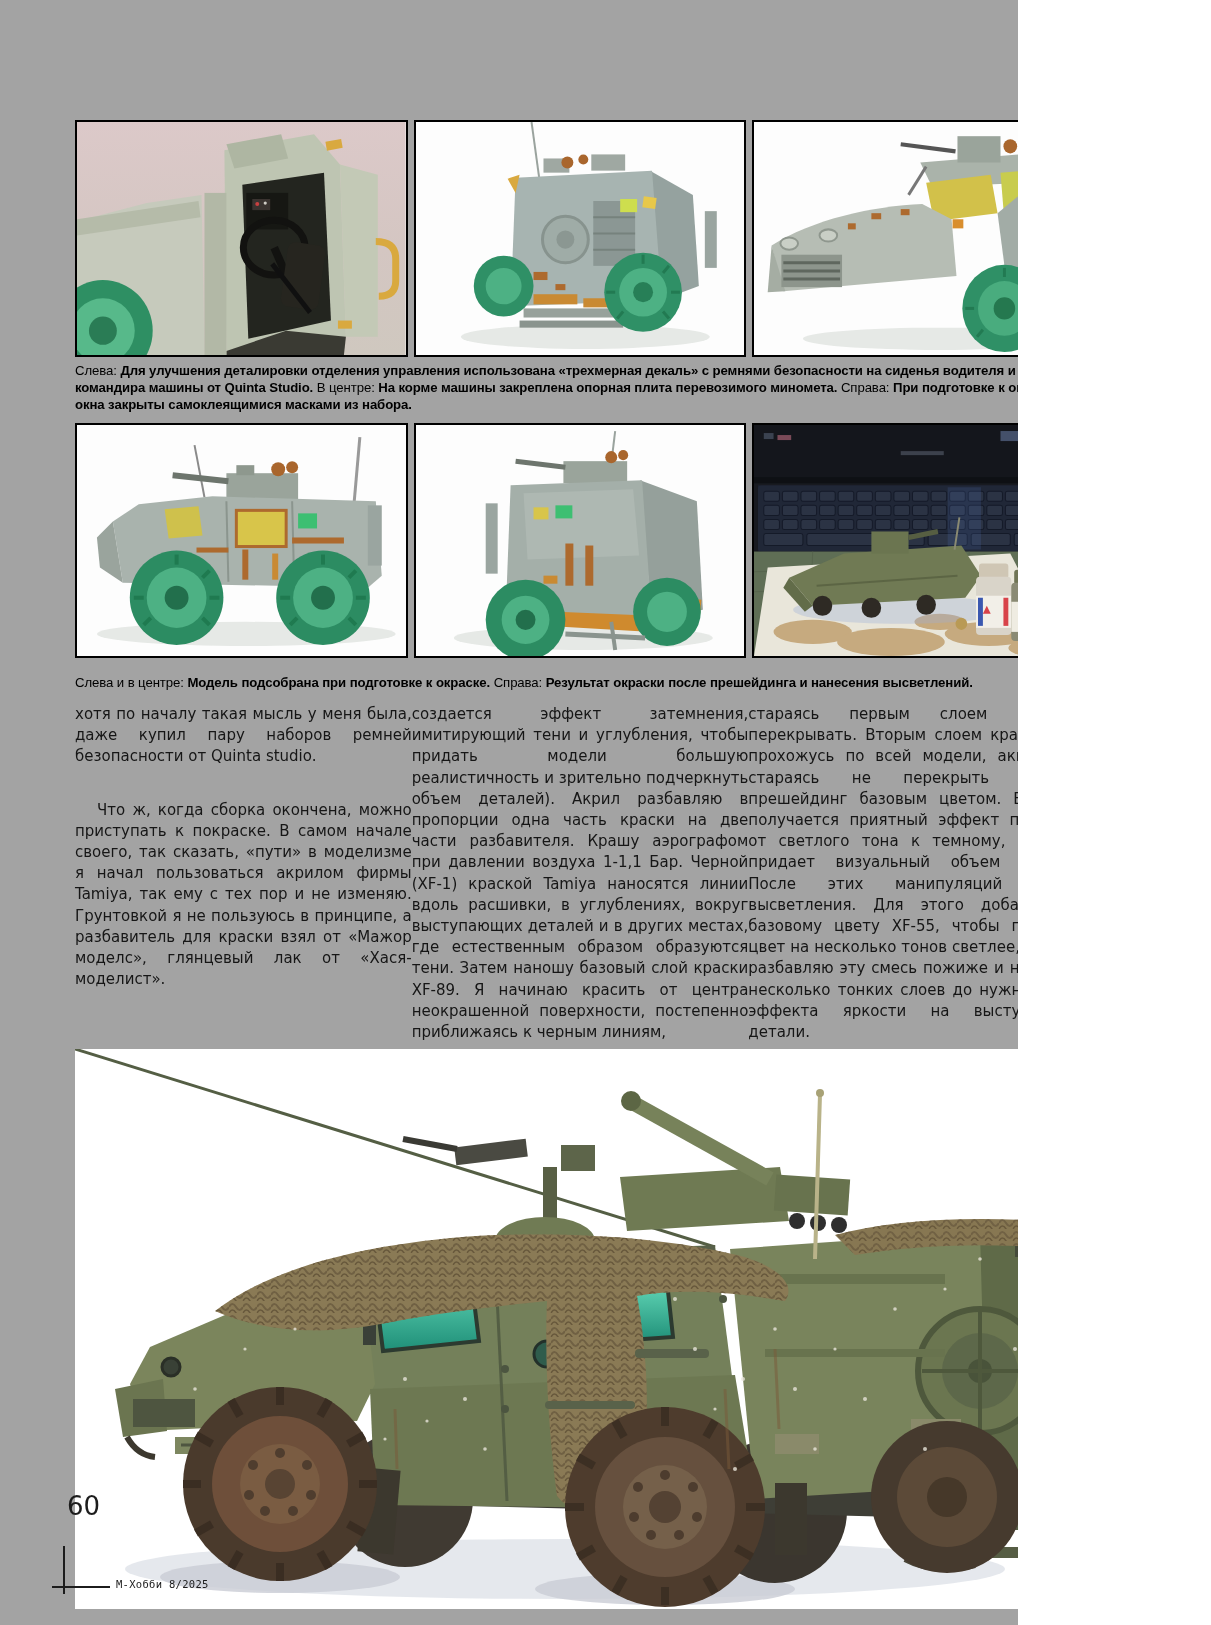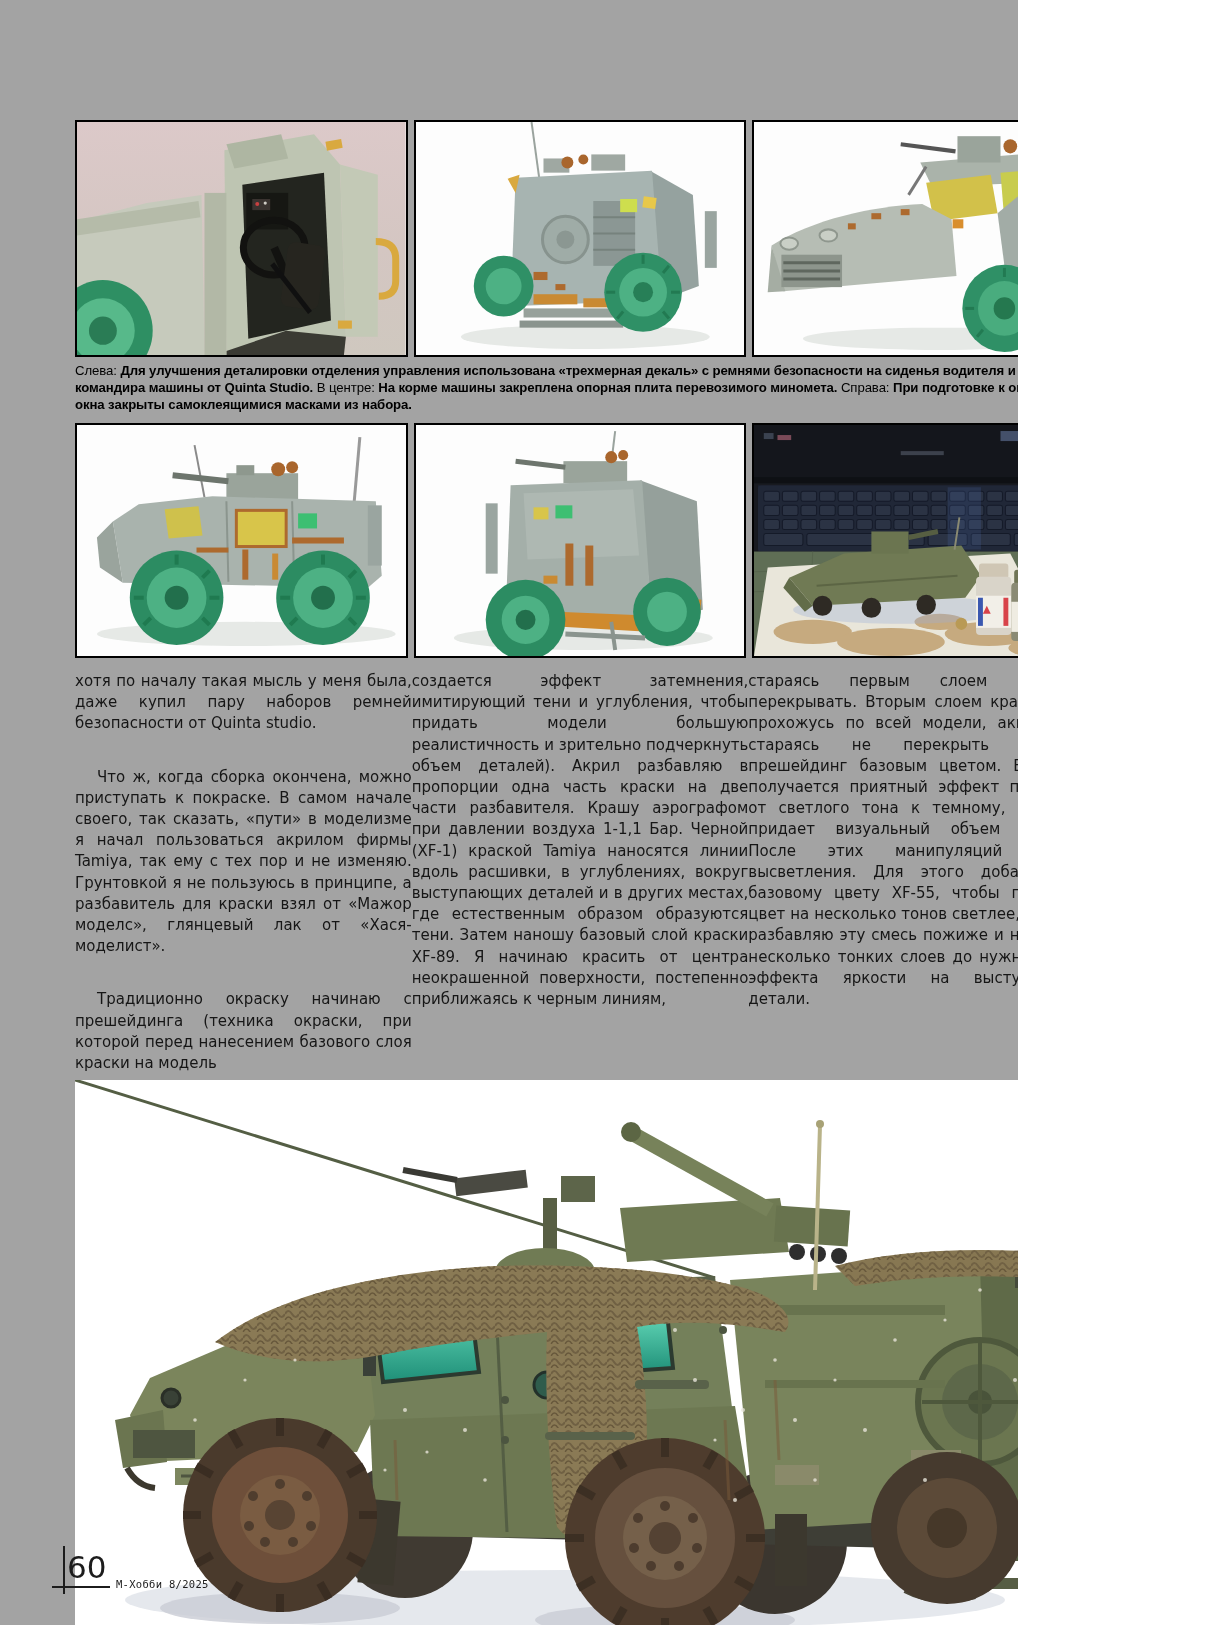--- a/index.html
+++ b/index.html
@@ -16,21 +16,21 @@
   .cap-bold{font-weight:700;}
   .caption.c1{margin-bottom:10px;}
   .caption.c2{margin-top:16px;}
   .cols{display:flex;margin-top:13px;}
   .col{flex:1;}
   .col p{margin:0;font-size:15px;line-height:21.2px;text-align:justify;color:#161616;
          font-family:"DejaVu Sans",sans-serif;}
   .col p.ind{text-indent:22px;margin-top:32px;}
   .mainfig{margin:6px 0 0 0;padding:0;width:1010px;height:560px;}
   .mainfig svg{display:block;width:100%;height:100%;}
-  .folio-num{position:absolute;left:67px;top:1549px;font-size:31px;font-weight:400;color:#1c1c1c;
+  .folio-num{position:absolute;left:67px;top:1491px;font-size:26px;font-weight:400;color:#1c1c1c;
              font-family:"DejaVu Sans",sans-serif;}
   .folio-vline{position:absolute;left:63px;top:1546px;width:2px;height:48px;background:#1c1c1c;}
   .folio-hline{position:absolute;left:52px;top:1586px;width:58px;height:2px;background:#1c1c1c;}
   .folio-mag{position:absolute;left:116px;top:1578px;font-size:10.5px;color:#1c1c1c;
              font-family:"DejaVu Sans Mono",monospace;letter-spacing:0.3px;text-align:right;}
 </style>
 </head>
 <body>
 
 <div class="page">
@@ -357,26 +357,26 @@
             <polygon points="276,186 280,194 272,194" fill="#d8434a"></polygon>
             <rect x="300" y="150" width="28" height="15" rx="3" fill="#1e1e20"></rect>
             <rect x="298" y="163" width="34" height="62" rx="4" fill="#3a3a3c"></rect>
             <rect x="298" y="182" width="34" height="32" fill="#eeebe2"></rect>
             <polygon points="311,192 315,200 307,200" fill="#d8434a"></polygon>
           </g>
         </svg>
       </figure>
     </div>
 
+    <p class="caption c2"><span class="cap-label">Слева и в центре:</span> <span class="cap-bold">Модель подсобрана при подготовке к окраске.</span> <span class="cap-label">Справа:</span> <span class="cap-bold">Результат окраски после прешейдинга и нанесения высветлений.</span></p>
 
     <div class="cols">
       <div class="col">
         <p>хотя по началу такая мысль у меня была, даже купил пару наборов ремней безопасности от Quinta studio.</p>
         <p class="ind">Что ж, когда сборка окончена, можно приступать к покраске. В самом начале своего, так сказать, «пути» в моделизме я начал пользоваться акрилом фирмы Tamiya, так ему с тех пор и не изменяю. Грунтовкой я не пользуюсь в принципе, а разбавитель для краски взял от «Мажор моделс», глянцевый лак от «Хася-моделист».</p>
-        <p class="ind">Традиционно окраску начинаю с прешейдинга (техника окраски, при которой перед нанесением базового слоя краски на модель</p>
       </div>
       <div class="col">
         <p>создается эффект затемнения, имитирующий тени и углубления, чтобы придать модели большую реалистичность и зрительно подчеркнуть объем деталей). Акрил разбавляю в пропорции одна часть краски на две части разбавителя. Крашу аэрографом при давлении воздуха 1-1,1 Бар. Черной (XF-1) краской Tamiya наносятся линии вдоль расшивки, в углублениях, вокруг выступающих деталей и в других местах, где естественным образом образуются тени. Затем наношу базовый слой краски XF-89. Я начинаю красить от центра неокрашенной поверхности, постепенно приближаясь к черным линиям,</p>
       </div>
       <div class="col">
         <p>стараясь первым слоем их не перекрывать. Вторым слоем краски уже прохожусь по всей модели, аккуратно, стараясь не перекрыть наглухо прешейдинг базовым цветом. В итоге, получается приятный эффект перехода от светлого тона к темному, который придает визуальный объем модели. После этих манипуляций делаю высветления. Для этого добавляю к базовому цвету XF-55, чтобы получить цвет на несколько тонов светлее, а после разбавляю эту смесь пожиже и наношу в несколько тонких слоев до нужного мне эффекта яркости на выступающие детали.</p>
       </div>
     </div>
 
     <figure class="mainfig" aria-label="Готовая модель бронеавтомобиля с камуфляжной сетью и следами эксплуатации">

